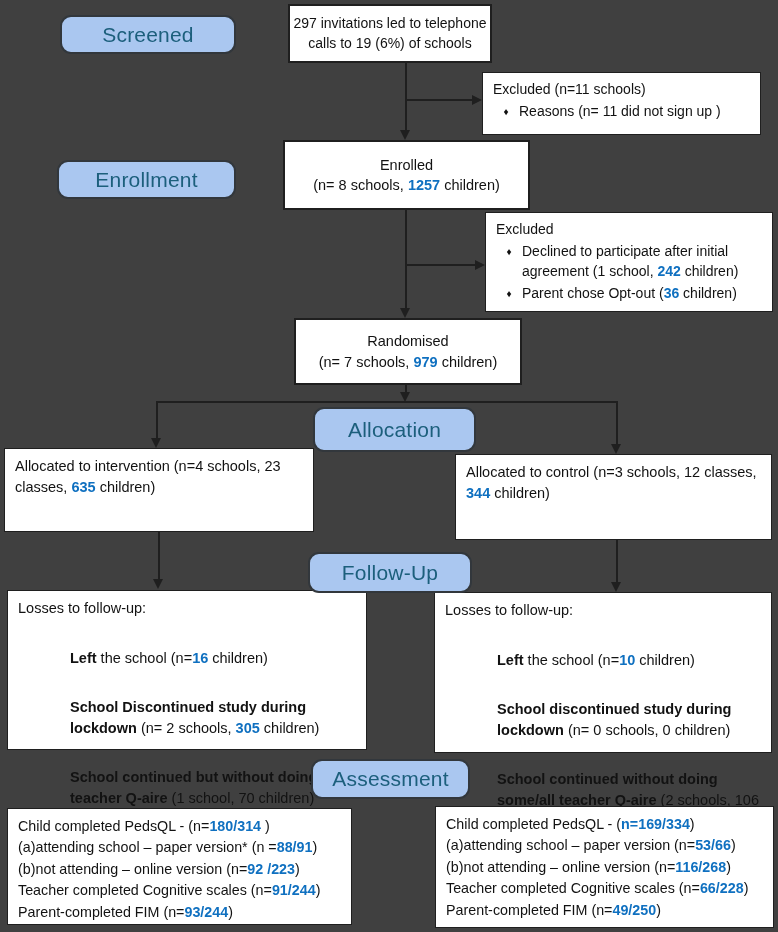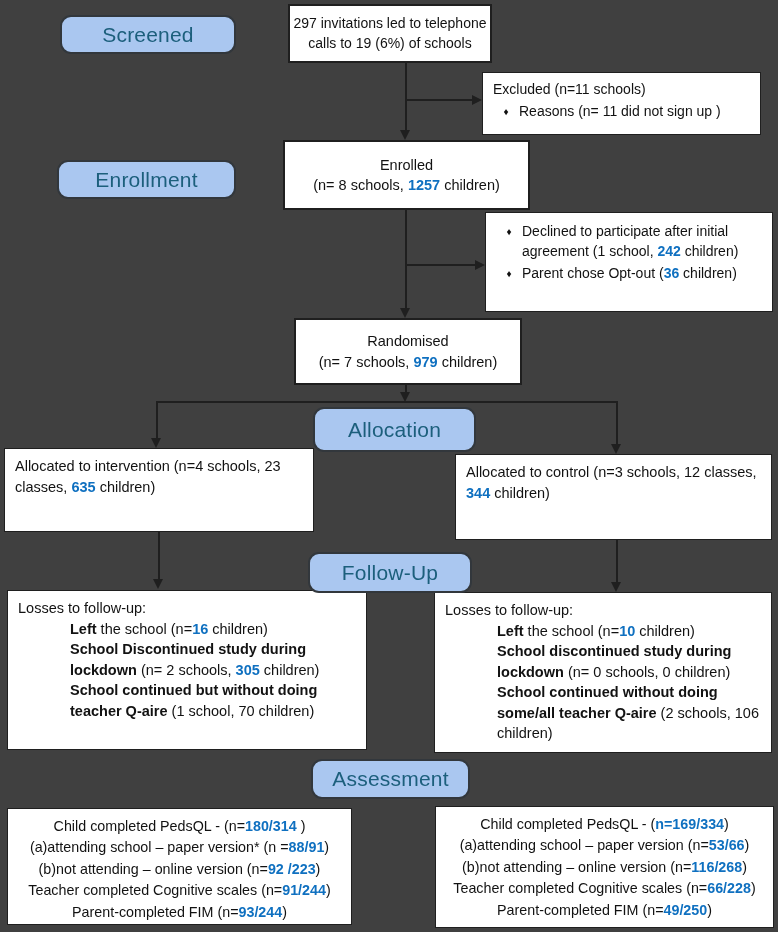--- a/index.html
+++ b/index.html
@@ -19,31 +19,31 @@
   .center-box { display:flex; flex-direction:column; justify-content:center; text-align:center; font-size:14.5px; line-height:1.4; }
   .pad { padding:7px 10px; font-size:14.5px; line-height:1.42; }
 
   .b { font-weight:bold; }
   .c-blue { color:#0f70c0; font-weight:bold; }
 
   .bullet-row { display:flex; align-items:flex-start; margin-top:2px; }
   .diamond { flex:0 0 26px; text-align:center; font-size:10px; line-height:20px; color:#111; }
   .bullet-text { flex:1; }
 
-  .detail-line { padding-left:52px; }
+  .detail-line { padding-left:52px;margin-top:29px; }
 
   
   .vline, .hline { position:absolute; background:#1f1f1f; z-index:1; }
   .vline { width:2px; } .hline { height:2px; }
   .arrow-down { position:absolute; width:0; height:0; z-index:1;
     border-left:5.5px solid transparent; border-right:5.5px solid transparent; border-top:10px solid #1f1f1f; }
   .arrow-right { position:absolute; width:0; height:0; z-index:1;
     border-top:5.5px solid transparent; border-bottom:5.5px solid transparent; border-left:10px solid #1f1f1f; }
 
-  .assess-lines { font-size:14.3px; line-height:1.5;text-align:center; }
+  .assess-lines { font-size:14.3px; line-height:1.5; }
 </style>
 </head>
 <body>
 
 <div class="canvas">
 
   <div class="vline" style="left:405px; top:63px;  height:68px;"></div>
   <div class="arrow-down" style="left:400px; top:130px;"></div>
   <div class="hline" style="left:405px; top:99px;  width:68px;"></div>
   <div class="arrow-right" style="left:472px; top:95px;"></div>
@@ -94,20 +94,21 @@
       <span class="bullet-text"><span>Reasons (n= 11 did not sign up )</span></span>
     </div>
   </div>
 
   <div class="box thick center-box" style="left:283px; top:140px; width:247px; height:70px;">
     <div>Enrolled</div>
     <div><span>(n= 8 schools, </span><span class="b c-blue">1257</span><span> children)</span></div>
   </div>
 
   <div class="box pad" style="left:485px; top:212px; width:288px; height:100px; font-size:14px;">
+    <div>Excluded</div>
     <div class="bullet-row">
       <span class="diamond">♦</span>
       <span class="bullet-text"><span>Declined to participate after initial agreement (1 school, </span><span class="b c-blue">242</span><span> children)</span></span>
     </div>
     <div class="bullet-row">
       <span class="diamond">♦</span>
       <span class="bullet-text"><span>Parent chose Opt-out (</span><span class="b c-blue">36</span><span> children)</span></span>
     </div>
   </div>
 

